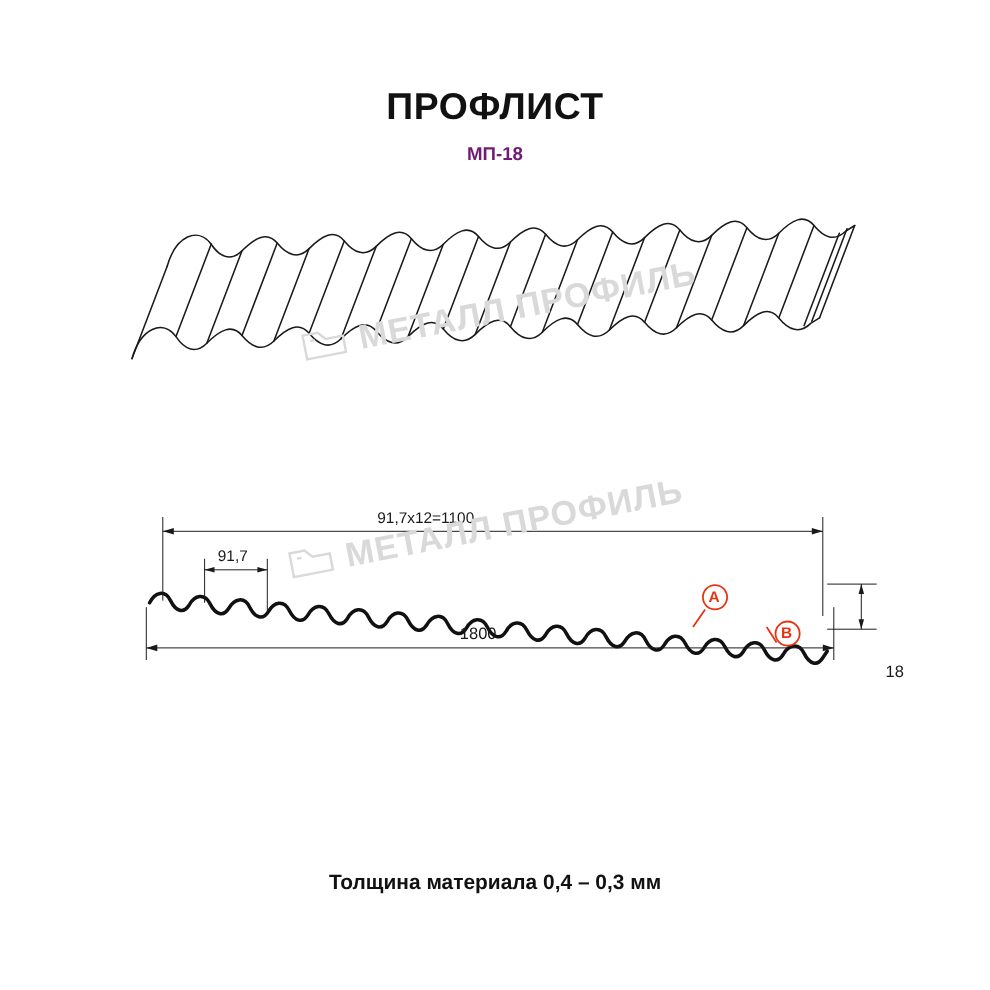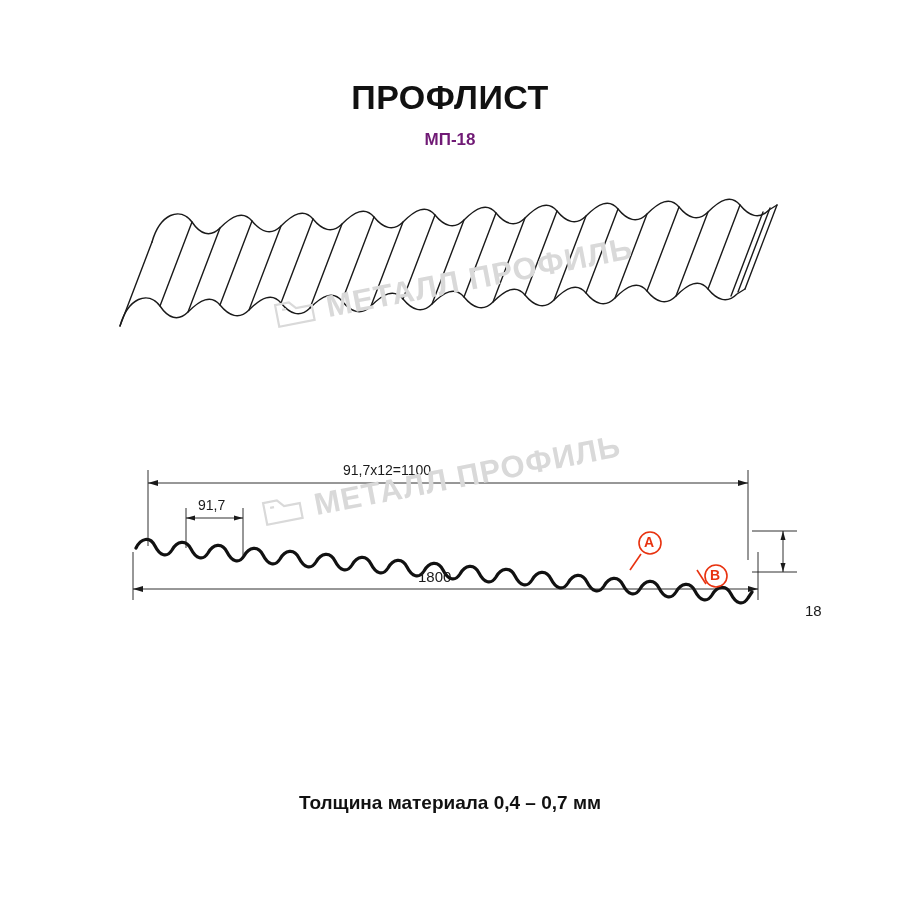--- a/index.html
+++ b/index.html
@@ -265,15 +265,15 @@
 
   <div class="wm wm-2">
     <span class="wm-logo">
       <svg width="44" height="32" viewBox="0 0 44 32" fill="none" stroke="#d9d9d9" stroke-width="2.2">
         <path d="M4,28 L4,6 L18,6 L24,13 L40,13 L40,28 Z"></path>
         <path d="M10,12 L14,12"></path>
       </svg>
     </span><span>МЕТАЛЛ ПРОФИЛЬ</span>
   </div>
 
-  <div class="footer-note">Толщина материала 0,4 – 0,7 мм</div>
+  <div class="footer-note">Толщина материала 0,4 – 0,3 мм</div>
 
 </div>
 
 </body></html>

